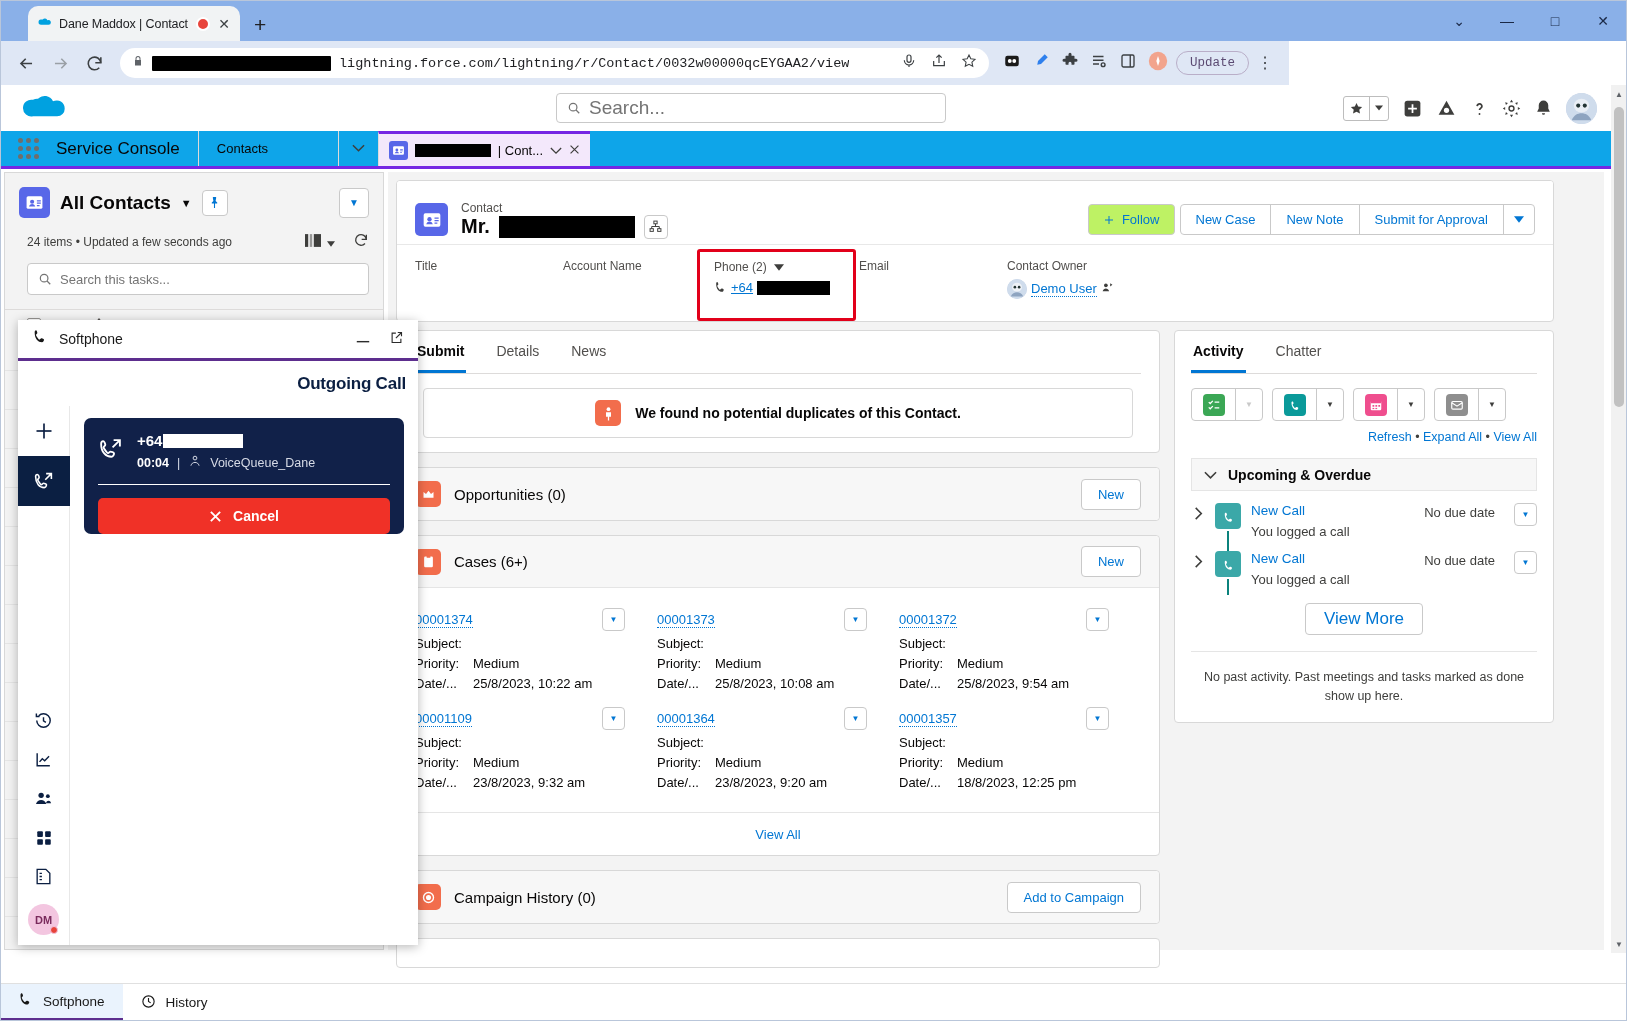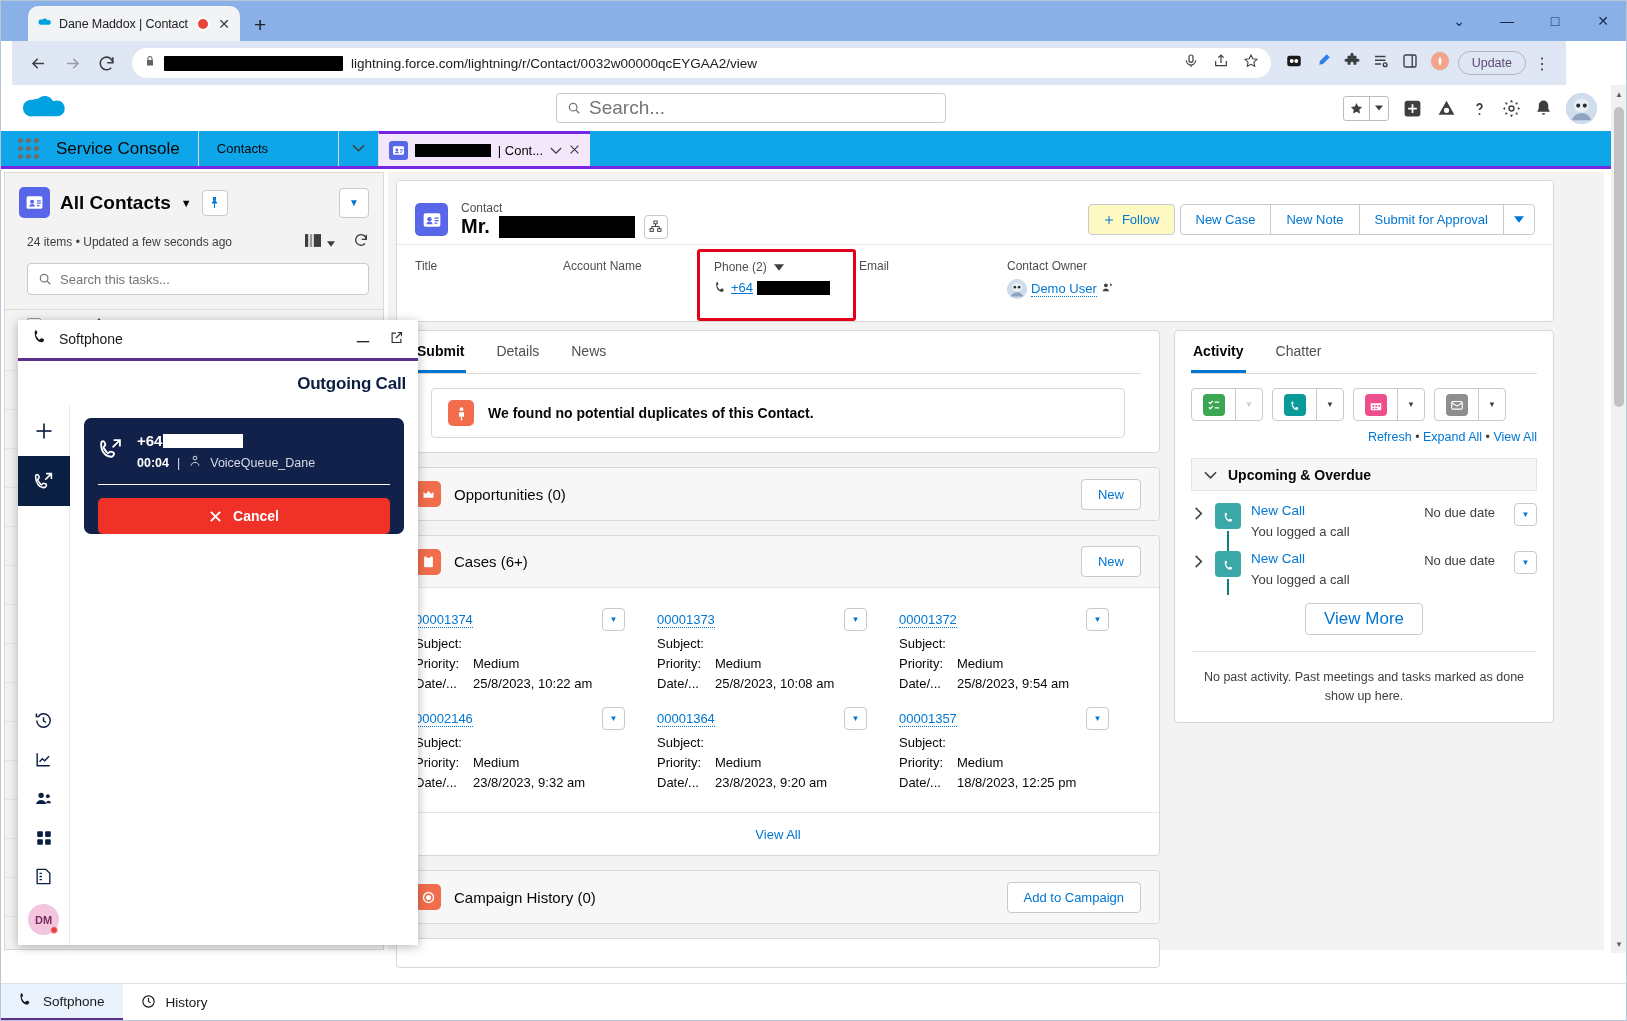--- a/index.html
+++ b/index.html
@@ -31,23 +31,24 @@
     line-height: 1; padding: 0 2px; }
   .tab-new { margin-left: 14px; font-size: 21px; color: #202124;
     line-height: 1; margin-bottom: 6px; font-weight: 300; }
   .win-controls { position: absolute; right: 0; top: 0; height: 41px;
     display: flex; align-items: center; }
   .win-btn { width: 48px; height: 41px; display: flex;
     align-items: center; justify-content: center; color: #1a2845;
     font-size: 14px; }
 
   .chrome-toolbar {
-    position: absolute; top: 41px; left: 12px; width: 1554px; height: 44px;
+    position: absolute; top: 41px; left: 0; width: 1289px; height: 44px;
     background: #dfe7f5; display: flex; align-items: center; padding: 0 10px;
     gap: 2px;
+    font-family: Liberation Mono, monospace;
   }
   .nav-btn { width: 32px; height: 32px; display: flex; align-items: center;
     justify-content: center; color: #3c4043; font-size: 17px; }
   .nav-btn.disabled { color: #9aa0a6; }
   .omnibox {
     flex: 1 1 auto; height: 30px; background: #fff; border-radius: 16px;
     display: flex; align-items: center; padding: 0 12px; gap: 8px;
     margin: 0 8px; min-width: 0;
   }
   .lock-icon { flex: 0 0 auto; }
@@ -225,21 +226,21 @@
   .hero-kicker { font-size: 12px; color: #514f4d; }
   .hero-name { font-size: 20px; font-weight: bold; color: #080707;
     display: flex; align-items: center; gap: 9px; }
   .hero-name .redact { display: inline-block; background: #000;
     height: 22px; width: 136px; }
   .hier-btn { width: 24px; height: 24px; border: 1px solid #c9c9c9;
     border-radius: 4px; background: #fff; display: flex;
     align-items: center; justify-content: center; }
   .hero-actions { margin-left: auto; display: flex; align-items: center; }
   .btn-follow { height: 31px; border: 1px solid #c9c9c9; border-radius: 4px;
-    background: #fef9c3; color: #0176d3; font-size: 13px; padding: 0 14px;
+    background: #bef264; color: #0176d3; font-size: 13px; padding: 0 14px;
     display: flex; align-items: center; gap: 7px; margin-right: 5px; }
   .btn-group { display: flex; align-items: stretch; height: 31px;
     border: 1px solid #c9c9c9; border-radius: 4px; background: #fff;
     overflow: hidden; }
   .btn-group > div { display: flex; align-items: center; padding: 0 15px;
     font-size: 13px; color: #0176d3; }
   .btn-group > div + div { border-left: 1px solid #c9c9c9; }
   .btn-group .caret { padding: 0 10px; }
 
   .hero-fields { display: flex; padding: 14px 18px 0; gap: 0;
@@ -262,23 +263,23 @@
   
   .center-col { position: absolute; left: 8px; top: 158px; width: 764px; }
   .panel-card { background: #fff; border: 1px solid #d8d8d8;
     border-radius: 4px; margin-bottom: 14px; }
   .tabs-card { padding: 0 18px; }
   .tabbar { display: flex; gap: 28px; border-bottom: 1px solid #dddbda;
     padding-top: 12px; }
   .tabbar .tabi { font-size: 14px; color: #514f4d; padding: 0 2px 11px; }
   .tabbar .tabi.active { color: #080707; font-weight: bold;
     border-bottom: 3px solid #0176d3; }
-  .dupe-banner { margin: 14px 16px; border: 1px solid #d8d8d8;
+  .dupe-banner { margin: 14px 8px; border: 1px solid #d8d8d8;
     border-radius: 4px; height: 50px; display: flex; align-items: center;
-    gap: 14px; padding: 0 16px; }
+    gap: 14px; padding: 0 16px; justify-content: center; }
   .dupe-banner span { font-size: 14px; font-weight: bold; color: #080707; }
   .obj-icon { width: 26px; height: 26px; border-radius: 5px;
     display: flex; align-items: center; justify-content: center;
     flex: 0 0 auto; }
   .card-head { height: 52px; background: #f7f7f7;
     border-bottom: 1px solid #e5e5e5; display: flex; align-items: center;
     gap: 13px; padding: 0 18px; border-radius: 4px 4px 0 0; }
   .card-title { font-size: 15px; font-weight: bold; color: #080707; }
   .card-title span { font-weight: normal; }
   .card-btn { margin-left: auto; height: 31px; border: 1px solid #c9c9c9;
@@ -877,21 +878,21 @@
                 <span class="k">Priority:</span>
                 <span>Medium</span>
               </div>
             <div class="case-row">
                 <span class="k">Date/...</span>
                 <span>25/8/2023, 9:54 am</span>
               </div>
           </div>
           <div class="case-cell">
             <div class="case-top">
-              <span class="case-link">00002146</span>
+              <span class="case-link">00001109</span>
               <span class="case-dd">▼</span>
             </div>
             <div class="case-row">
                 <span class="k">Subject:</span>
                 <span></span>
               </div>
             <div class="case-row">
                 <span class="k">Priority:</span>
                 <span>Medium</span>
               </div>

